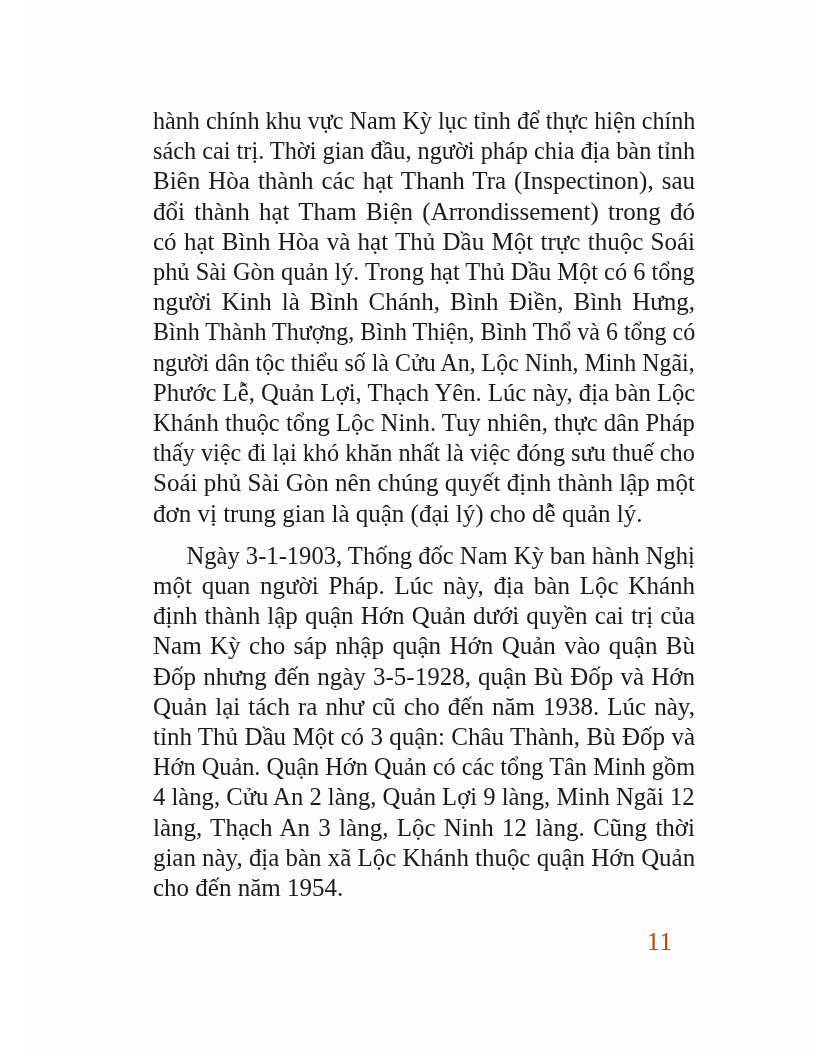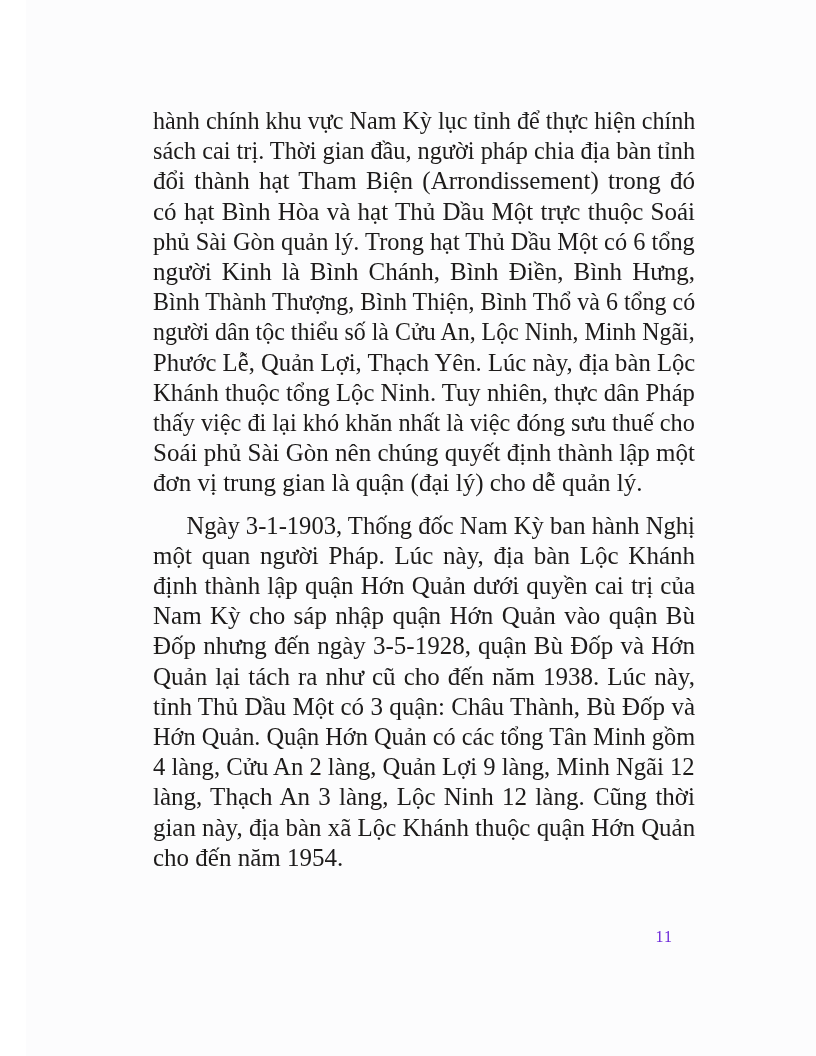--- a/index.html
+++ b/index.html
@@ -40,34 +40,35 @@
     transform-origin: 0 50%;
   }
   .line.last-line { text-align-last: left; }
   .paragraph.indented .line.first-line { text-indent: 34px; }
   .page-number {
     position: absolute;
     top: 928px;
     left: 611px;
     width: 62px;
     text-align: right;
-    font-size: 16px;
+    font-size: 25px;
     letter-spacing: 1px;
-    color: #6d28d9;
+    color: #c2410c;
   }
 </style>
 </head>
 <body>
 
 <div class="page">
   <div class="scan-edge"></div>
   <div class="text-block" id="text-block">
       <div class="paragraph">
         <div class="line first-line" style="white-space: nowrap; transform: scaleX(0.964413);">hành chính khu vực Nam Kỳ lục tỉnh để thực hiện chính</div>
         <div class="line" style="white-space: nowrap; transform: scaleX(0.971326);">sách cai trị. Thời gian đầu, người pháp chia địa bàn tỉnh</div>
+        <div class="line" style="">Biên Hòa thành các hạt Thanh Tra (Inspectinon), sau</div>
         <div class="line" style="">đổi thành hạt Tham Biện (Arrondissement) trong đó</div>
         <div class="line" style="">có hạt Bình Hòa và hạt Thủ Dầu Một trực thuộc Soái</div>
         <div class="line" style="white-space: nowrap; transform: scaleX(0.97482);">phủ Sài Gòn quản lý. Trong hạt Thủ Dầu Một có 6 tổng</div>
         <div class="line" style="">người Kinh là Bình Chánh, Bình Điền, Bình Hưng,</div>
         <div class="line" style="white-space: nowrap; transform: scaleX(0.959292);">Bình Thành Thượng, Bình Thiện, Bình Thổ và 6 tổng có</div>
         <div class="line" style="white-space: nowrap; transform: scaleX(0.955908);">người dân tộc thiểu số là Cửu An, Lộc Ninh, Minh Ngãi,</div>
         <div class="line" style="white-space: nowrap; transform: scaleX(0.98725);">Phước Lễ, Quản Lợi, Thạch Yên. Lúc này, địa bàn Lộc</div>
         <div class="line" style="white-space: nowrap; transform: scaleX(0.98725);">Khánh thuộc tổng Lộc Ninh. Tuy nhiên, thực dân Pháp</div>
         <div class="line" style="white-space: nowrap; transform: scaleX(0.971326);">thấy việc đi lại khó khăn nhất là việc đóng sưu thuế cho</div>
         <div class="line" style="">Soái phủ Sài Gòn nên chúng quyết định thành lập một</div>

